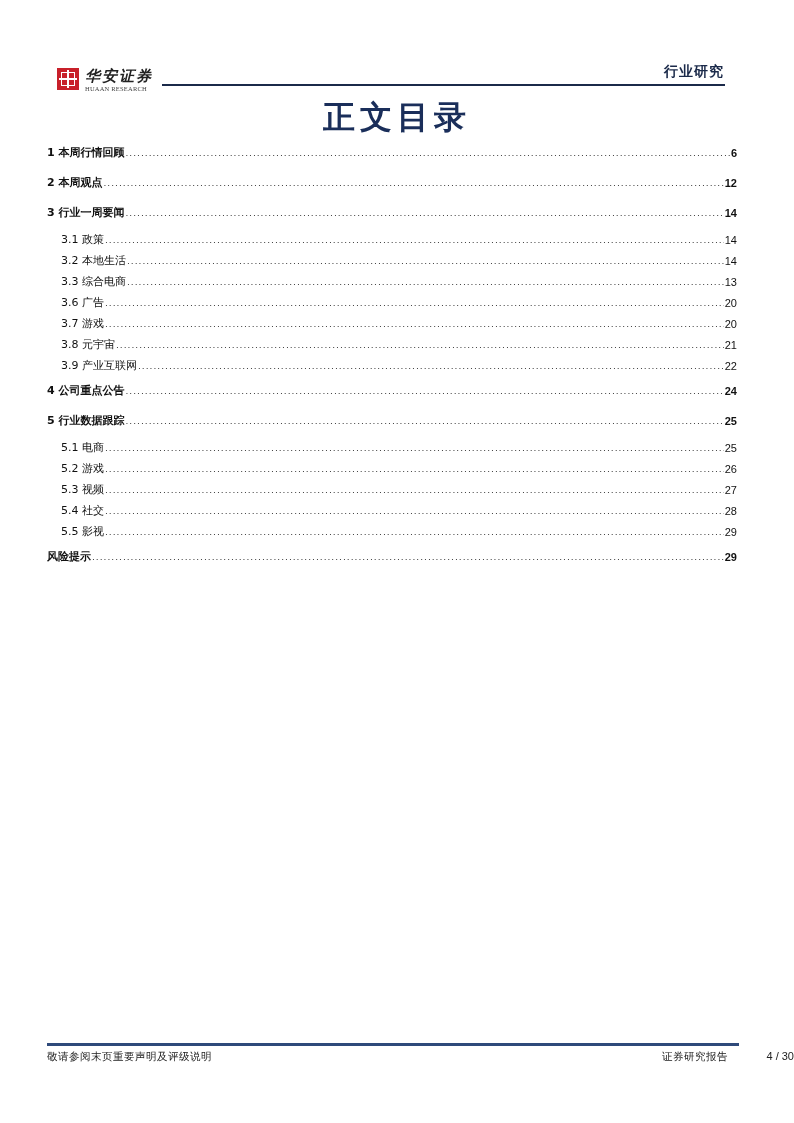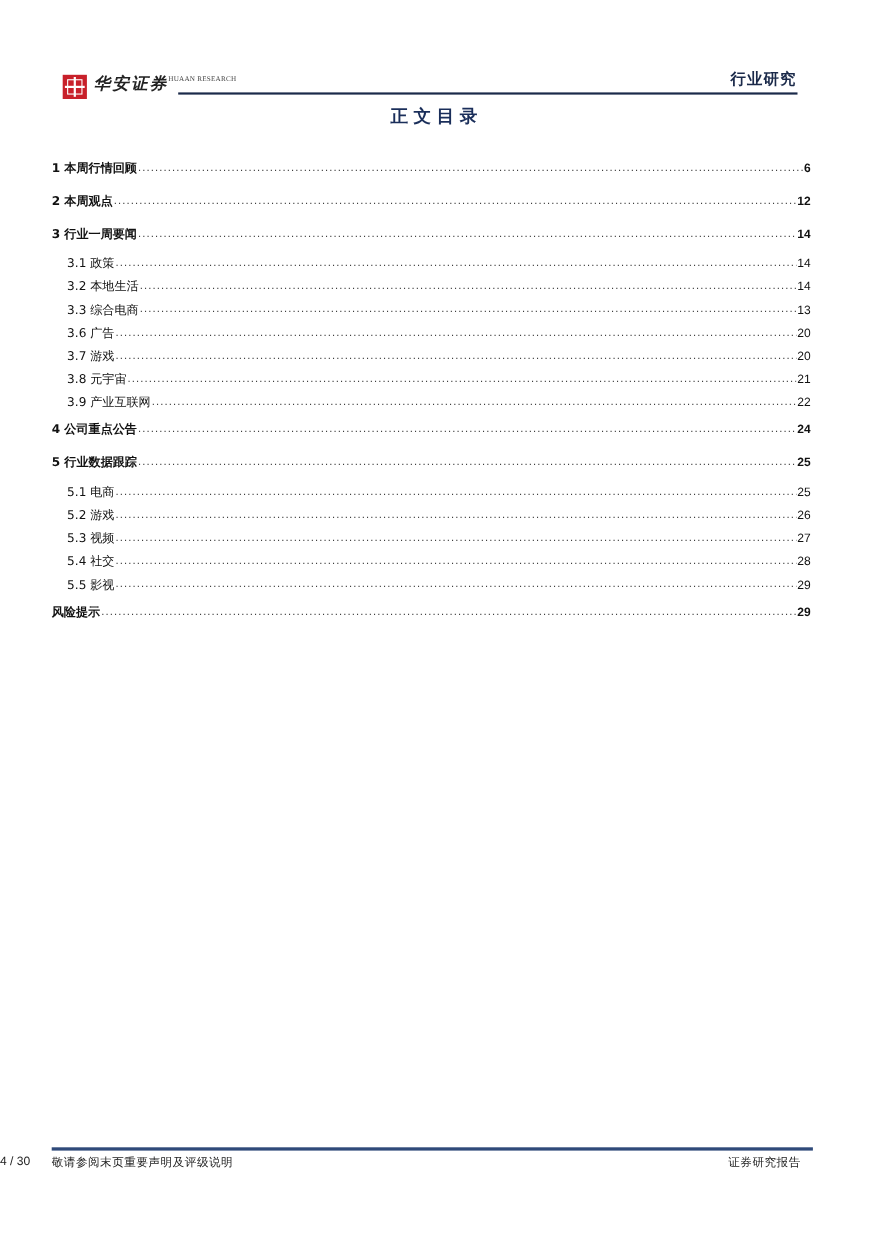--- a/index.html
+++ b/index.html
@@ -4,41 +4,41 @@
   <style>
     html, body { margin: 0; padding: 0; background: #ffffff; }
     body { width: 794px; height: 1123px; position: relative; overflow: hidden; font-family: "DejaVu Sans", "Liberation Sans", sans-serif; color: #111; }
 
     .header { position: absolute; left: 0; top: 0; width: 794px; height: 100px; }
     .logo { position: absolute; left: 57px; top: 68px; display: flex; align-items: flex-start; }
     .logo-mark { width: 22px; height: 22px; background: #c8202a; position: relative; box-sizing: border-box; }
     .logo-mark::before { content: ""; position: absolute; left: 4px; top: 4px; width: 14px; height: 14px; border: 1.5px solid #fff; box-sizing: border-box; }
     .logo-mark::after { content: ""; position: absolute; left: 10px; top: 2px; width: 2px; height: 18px; background: #fff; }
     .logo-mark .h { position: absolute; left: 2px; top: 10px; width: 18px; height: 2px; background: #fff; }
-    .logo-text { margin-left: 6px; display: flex; flex-direction: row; }
+    .logo-text { margin-left: 6px; display: flex; flex-direction: column; }
     .logo-cn { font-family: "DejaVu Serif", serif; font-size: 15px; font-style: italic; font-weight: bold; color: #222; letter-spacing: 2px; line-height: 16px; }
     .logo-en { font-family: "Liberation Serif", serif; font-size: 6.5px; color: #444; line-height: 9px; letter-spacing: 0.2px; }
     .header-line { position: absolute; left: 162px; top: 84px; width: 563px; height: 1.5px; background: #1b2a4a; }
     .header-right { position: absolute; right: 70px; top: 63px; font-size: 14px; font-weight: bold; color: #1b2a4a; letter-spacing: 1px; }
 
-    .toc-title { position: absolute; left: 0; top: 96px; width: 794px; text-align: center; font-family: "DejaVu Serif", serif; font-size: 16px; font-weight: bold; color: #1a2e5a; letter-spacing: 5px; }
+    .toc-title { position: absolute; left: 0; top: 96px; width: 794px; text-align: center; font-family: "DejaVu Serif", serif; font-size: 32px; font-weight: bold; color: #1a2e5a; letter-spacing: 5px; }
 
     .toc { position: absolute; left: 47px; top: 142px; width: 690px; }
     .toc-row { display: flex; align-items: baseline; white-space: nowrap; overflow: hidden; font-size: 11px; line-height: 14px; }
     .toc-row.l1 { font-weight: bold; height: 21px; margin-bottom: 9px; align-items: center; }
     .toc-row.l2 { padding-left: 14px; height: 21px; align-items: flex-end; font-family: "DejaVu Sans", sans-serif; }
     .toc-row .label { flex: 0 0 auto; padding-right: 1px; }
     .toc-row .dots { flex: 1 1 auto; overflow: hidden; color: #333; font-weight: normal; letter-spacing: 1px; font-size: 9px; }
     .toc-row .dots::after { content: "................................................................................................................................................................................................................................................................"; }
     .toc-row .page { flex: 0 0 auto; padding-left: 1px; font-family: "Liberation Sans", sans-serif; font-size: 11px; }
     .toc-row.l1 .page { font-weight: bold; }
 
     .footer-line { position: absolute; left: 47px; top: 1043px; width: 692px; height: 3px; background: #2f4a7a; }
     .footer-left { position: absolute; left: 47px; top: 1050px; font-family: "DejaVu Serif", serif; font-size: 10.5px; color: #222; letter-spacing: 0.5px; }
-    .footer-center { position: absolute; left: 0; width: 794px; top: 1050px; text-align: left; font-family: "Liberation Sans", sans-serif; font-size: 11px; color: #222; }
+    .footer-center { position: absolute; left: 0; width: 794px; top: 1050px; text-align: right; font-family: "Liberation Sans", sans-serif; font-size: 11px; color: #222; }
     .footer-right { position: absolute; right: 66px; top: 1050px; font-family: "DejaVu Serif", serif; font-size: 10.5px; color: #222; letter-spacing: 0.5px; }
   </style>
 </head>
 <body>
 
 <div class="header">
   <div class="logo">
     <div class="logo-mark">
         <span class="h"></span>
       </div>

